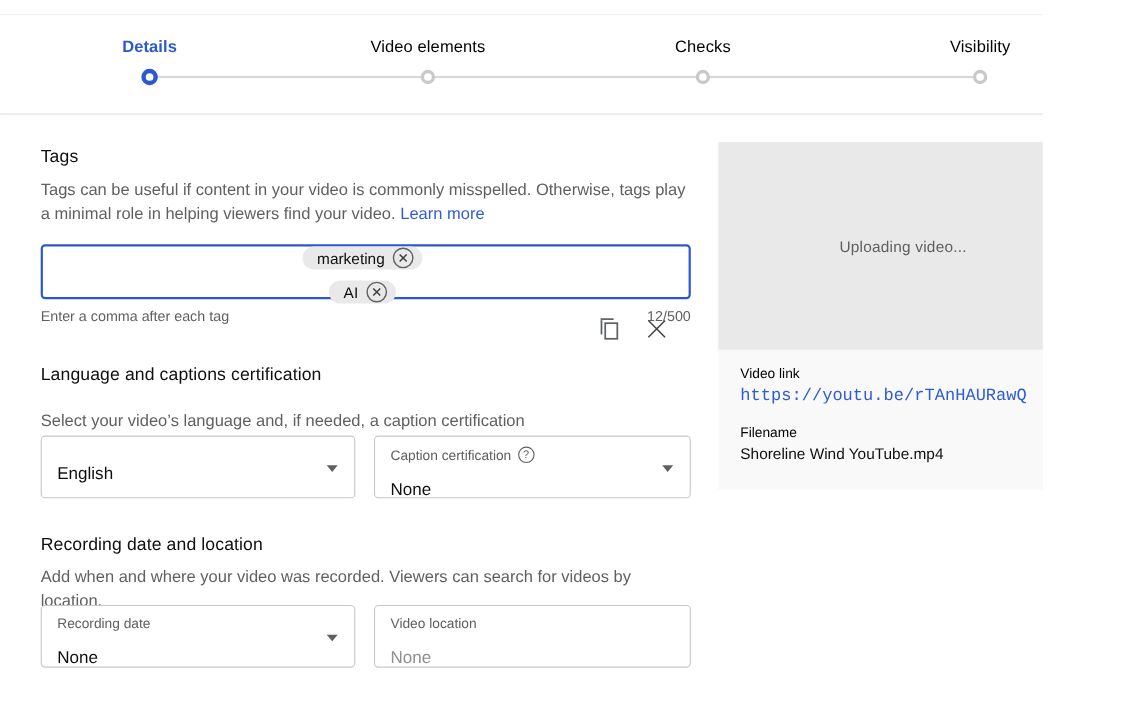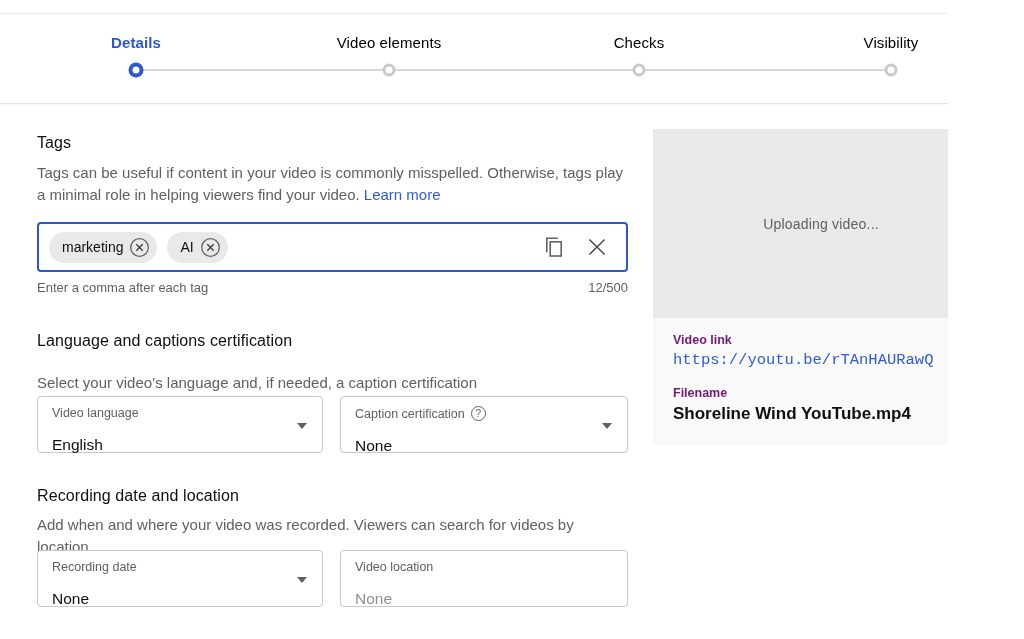--- a/index.html
+++ b/index.html
@@ -21,21 +21,21 @@
               background:#fff; border-radius:50%; width:7px; height:7px; border:3px solid #c9c9c9; }
   .step.active .step-dot { width:7px; height:7px; border:4.5px solid var(--accent-blue,#2b57d0); }
 
   
   .h-sec { position:absolute; left:37px; font-size:16px; font-weight:normal; color:#0f0f0f; letter-spacing:0.1px; }
   .desc  { position:absolute; left:37px; width:591px; font-size:15px; line-height:22px; color:#606060; }
   .link  { color:var(--link-blue,#2f5bd8); cursor:pointer; text-decoration:none; }
 
   .tag-box { position:absolute; left:37px; top:222px; width:591px; height:50px; box-sizing:border-box;
              border:2px solid var(--accent-blue,#2b57d0); border-radius:4px; background:#fff;
-             display:flex; align-items:center; padding:0 16px 0 10px; gap:10px; cursor:text; }
+             display:flex; align-items:center; padding:0 16px 0 10px; gap:10px; cursor:text;flex-direction:column; }
   .chip { display:flex; align-items:center; gap:6px; background:#e9e9e9; border-radius:16px;
           height:31px; padding:0 7px 0 13px; font-size:14px; color:#0f0f0f; white-space:nowrap; }
   .chip-x { width:21px; height:21px; cursor:pointer; display:block; }
   .tag-actions { margin-left:auto; display:flex; align-items:center; gap:18px; }
   .icon-btn { display:block; cursor:pointer; }
 
   .tag-helper { position:absolute; left:37px; top:280px; width:591px; display:flex;
                 justify-content:space-between; font-size:13px; color:#606060; }
 
   .field { position:absolute; box-sizing:border-box; height:57px; border:1px solid #c7c7c7;
@@ -48,23 +48,23 @@
            border-top:6.5px solid #606060; }
   .help-circle { display:inline-flex; align-items:center; justify-content:center; width:13px; height:13px;
                  border:1.2px solid #606060; border-radius:50%; font-size:10px; color:#606060; cursor:pointer; }
 
   
   .preview { position:absolute; left:653px; top:129px; width:336px; height:189px; background:#e9e9e9;
              display:flex; align-items:center; justify-content:center; }
   .preview-text { font-size:14px; color:#606060; letter-spacing:0.2px; }
   .info { position:absolute; left:653px; top:318px; width:336px; height:127px; background:#f9f9f9;
           box-sizing:border-box; padding:15px 20px 0 20px; }
-  .info-label { font-size:12.5px; color:#701a75;font-weight:bold; }
+  .info-label { font-size:12.5px; color:#000000; }
   .info-link { font-size:15.5px; color:var(--link-blue,#2f5bd8); margin-top:4px; cursor:pointer;font-family:Liberation Mono, monospace; }
-  .info-file { font-size:17px; color:#0f0f0f; margin-top:4px;font-weight:bold; }
+  .info-file { font-size:14px; color:#0f0f0f; margin-top:4px; }
   .mt17 { margin-top:17px; }
   .info-copy { position:absolute; top:16px; right:16px; }
 </style>
 </head>
 <body>
 
 <div id="app">
 
   <div class="topline"></div>
 
@@ -123,21 +123,20 @@
 
   <div class="tag-helper">
     <span>Enter a comma after each tag</span>
     <span>12/500</span>
   </div>
 
   <div class="h-sec" style="top:332px">Language and captions certification</div>
   <div class="desc" style="top:372px">Select your video’s language and, if needed, a caption certification</div>
 
   <div class="field" style="left:37px; top:396px; width:286px">
-    <div class="field-label">Video language</div>
     <div class="field-value">English</div>
     <span class="arrow"></span>
   </div>
 
   <div class="field" style="left:340px; top:396px; width:288px">
     <div class="field-label">
       <span>Caption certification</span>
       <span class="help-circle">?</span>
     </div>
     <div class="field-value">None</div>

